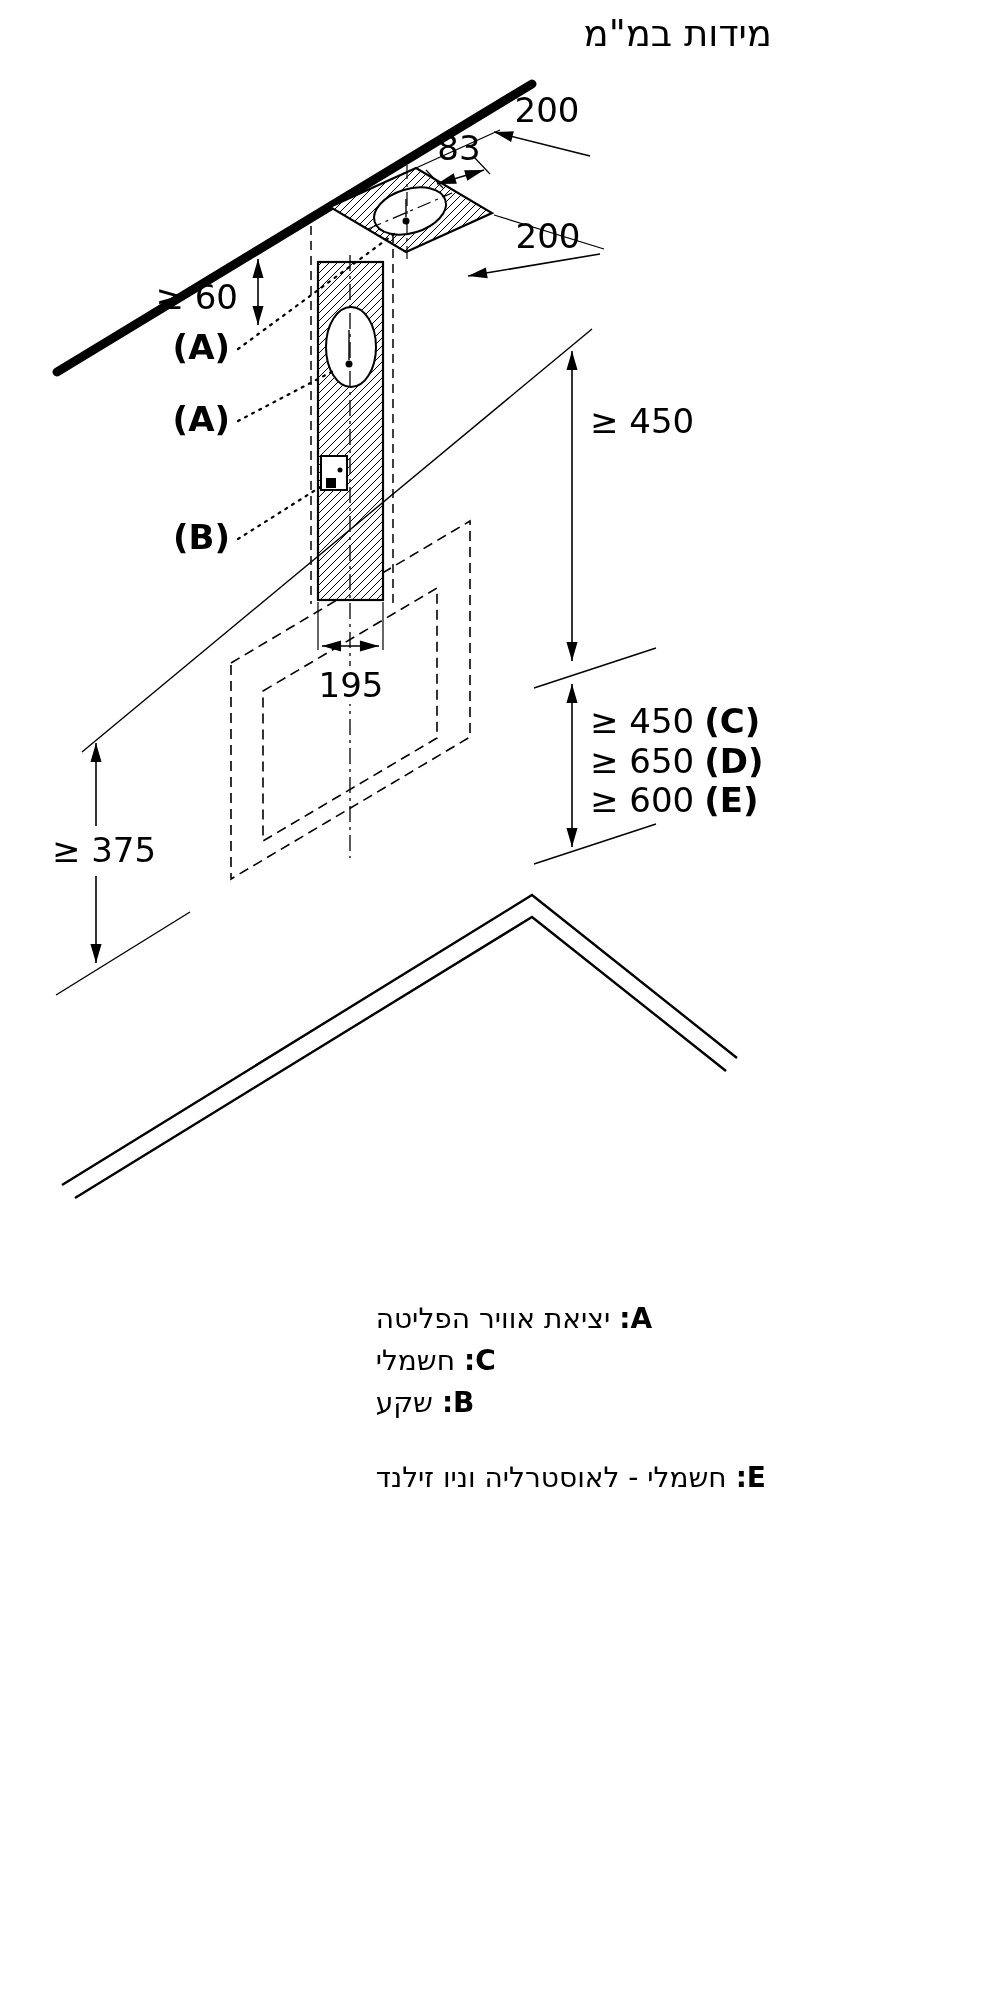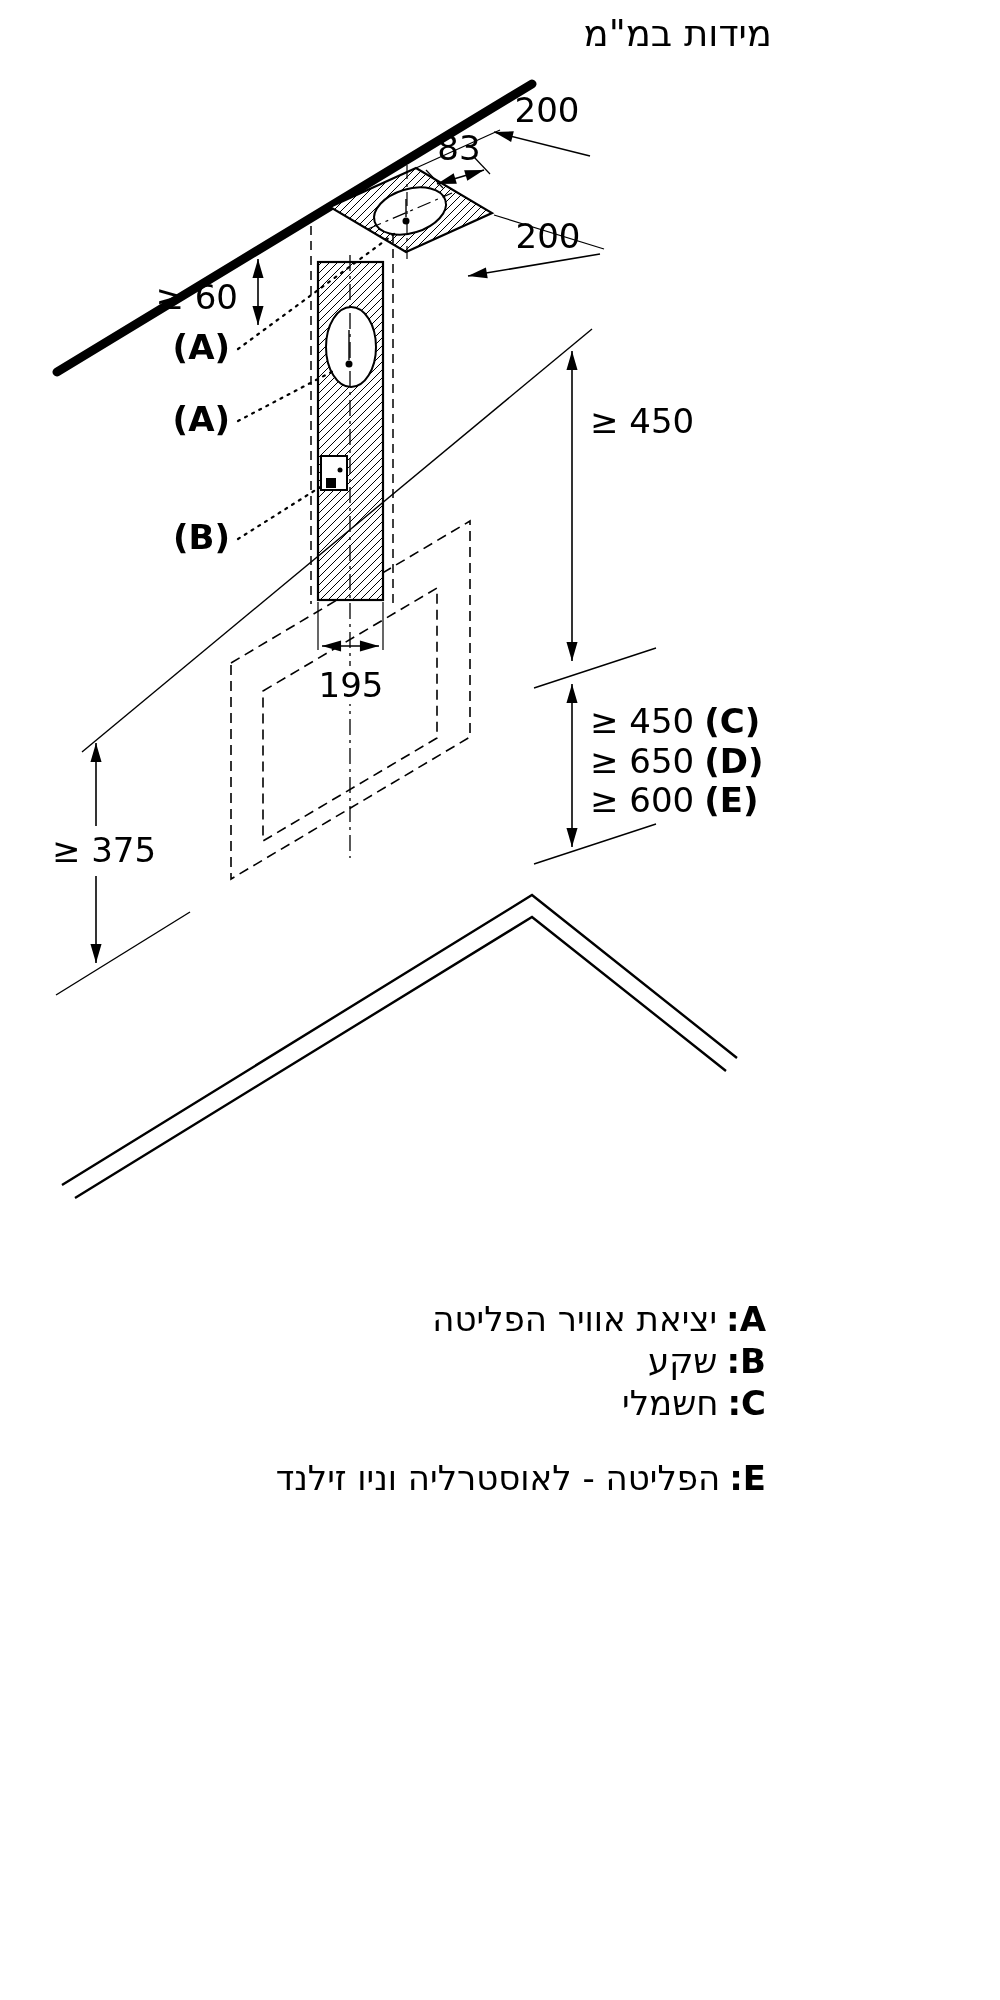--- a/index.html
+++ b/index.html
@@ -1,22 +1,22 @@
 <!DOCTYPE html>
 <html><head>
 <meta charset="utf-8">
 <style>
   html,body{margin:0;padding:0;background:#fff;}
   .canvas{position:relative;width:1000px;height:2000px;background:#fff;overflow:hidden;
           font-family:"DejaVu Sans","Liberation Sans",sans-serif;color:#000;}
   svg{position:absolute;left:0;top:0;}
   svg text{font-family:"DejaVu Sans","Liberation Sans",sans-serif;fill:#000;}
   .page-title{position:absolute;top:12px;right:228px;font-size:37px;direction:rtl;white-space:nowrap;}
-  .legend{position:absolute;top:1298px;right:234px;text-align:right;direction:rtl;
-          font-size:34px;line-height:42px;white-space:nowrap;}
+  .legend{position:absolute;top:1298px;right:234px;text-align:left;direction:rtl;
+          font-size:28px;line-height:42px;white-space:nowrap;}
   .legend-line b{margin-left:9px;}
   .legend-line.spaced{margin-top:33px;}
 </style>
 </head>
 <body>
 
 <div class="canvas">
 
 <svg width="1000" height="2000" viewBox="0 0 1000 2000">
   <defs>
@@ -117,18 +117,18 @@
   </g>
 
   <polyline points="62,1185 532,895 737,1058" fill="none" stroke="#000" stroke-width="2.4"></polyline>
   <polyline points="75,1198 532,917 726,1071" fill="none" stroke="#000" stroke-width="2.4"></polyline>
 </svg>
 
 <div class="page-title" dir="rtl">מידות במ"מ</div>
 
 <div class="legend">
   <div class="legend-line" dir="rtl"><b>A:</b><span>יציאת אוויר הפליטה</span></div>
+  <div class="legend-line" dir="rtl"><b>C:</b><span>חשמלי</span></div>
   <div class="legend-line" dir="rtl"><b>B:</b><span>שקע</span></div>
-  <div class="legend-line" dir="rtl"><b>C:</b><span>חשמלי</span></div>
-  <div class="legend-line spaced" dir="rtl"><b>E:</b><span>הפליטה - לאוסטרליה וניו זילנד</span></div>
+  <div class="legend-line spaced" dir="rtl"><b>E:</b><span>חשמלי - לאוסטרליה וניו זילנד</span></div>
 </div>
 
 </div>
 
 </body></html>

